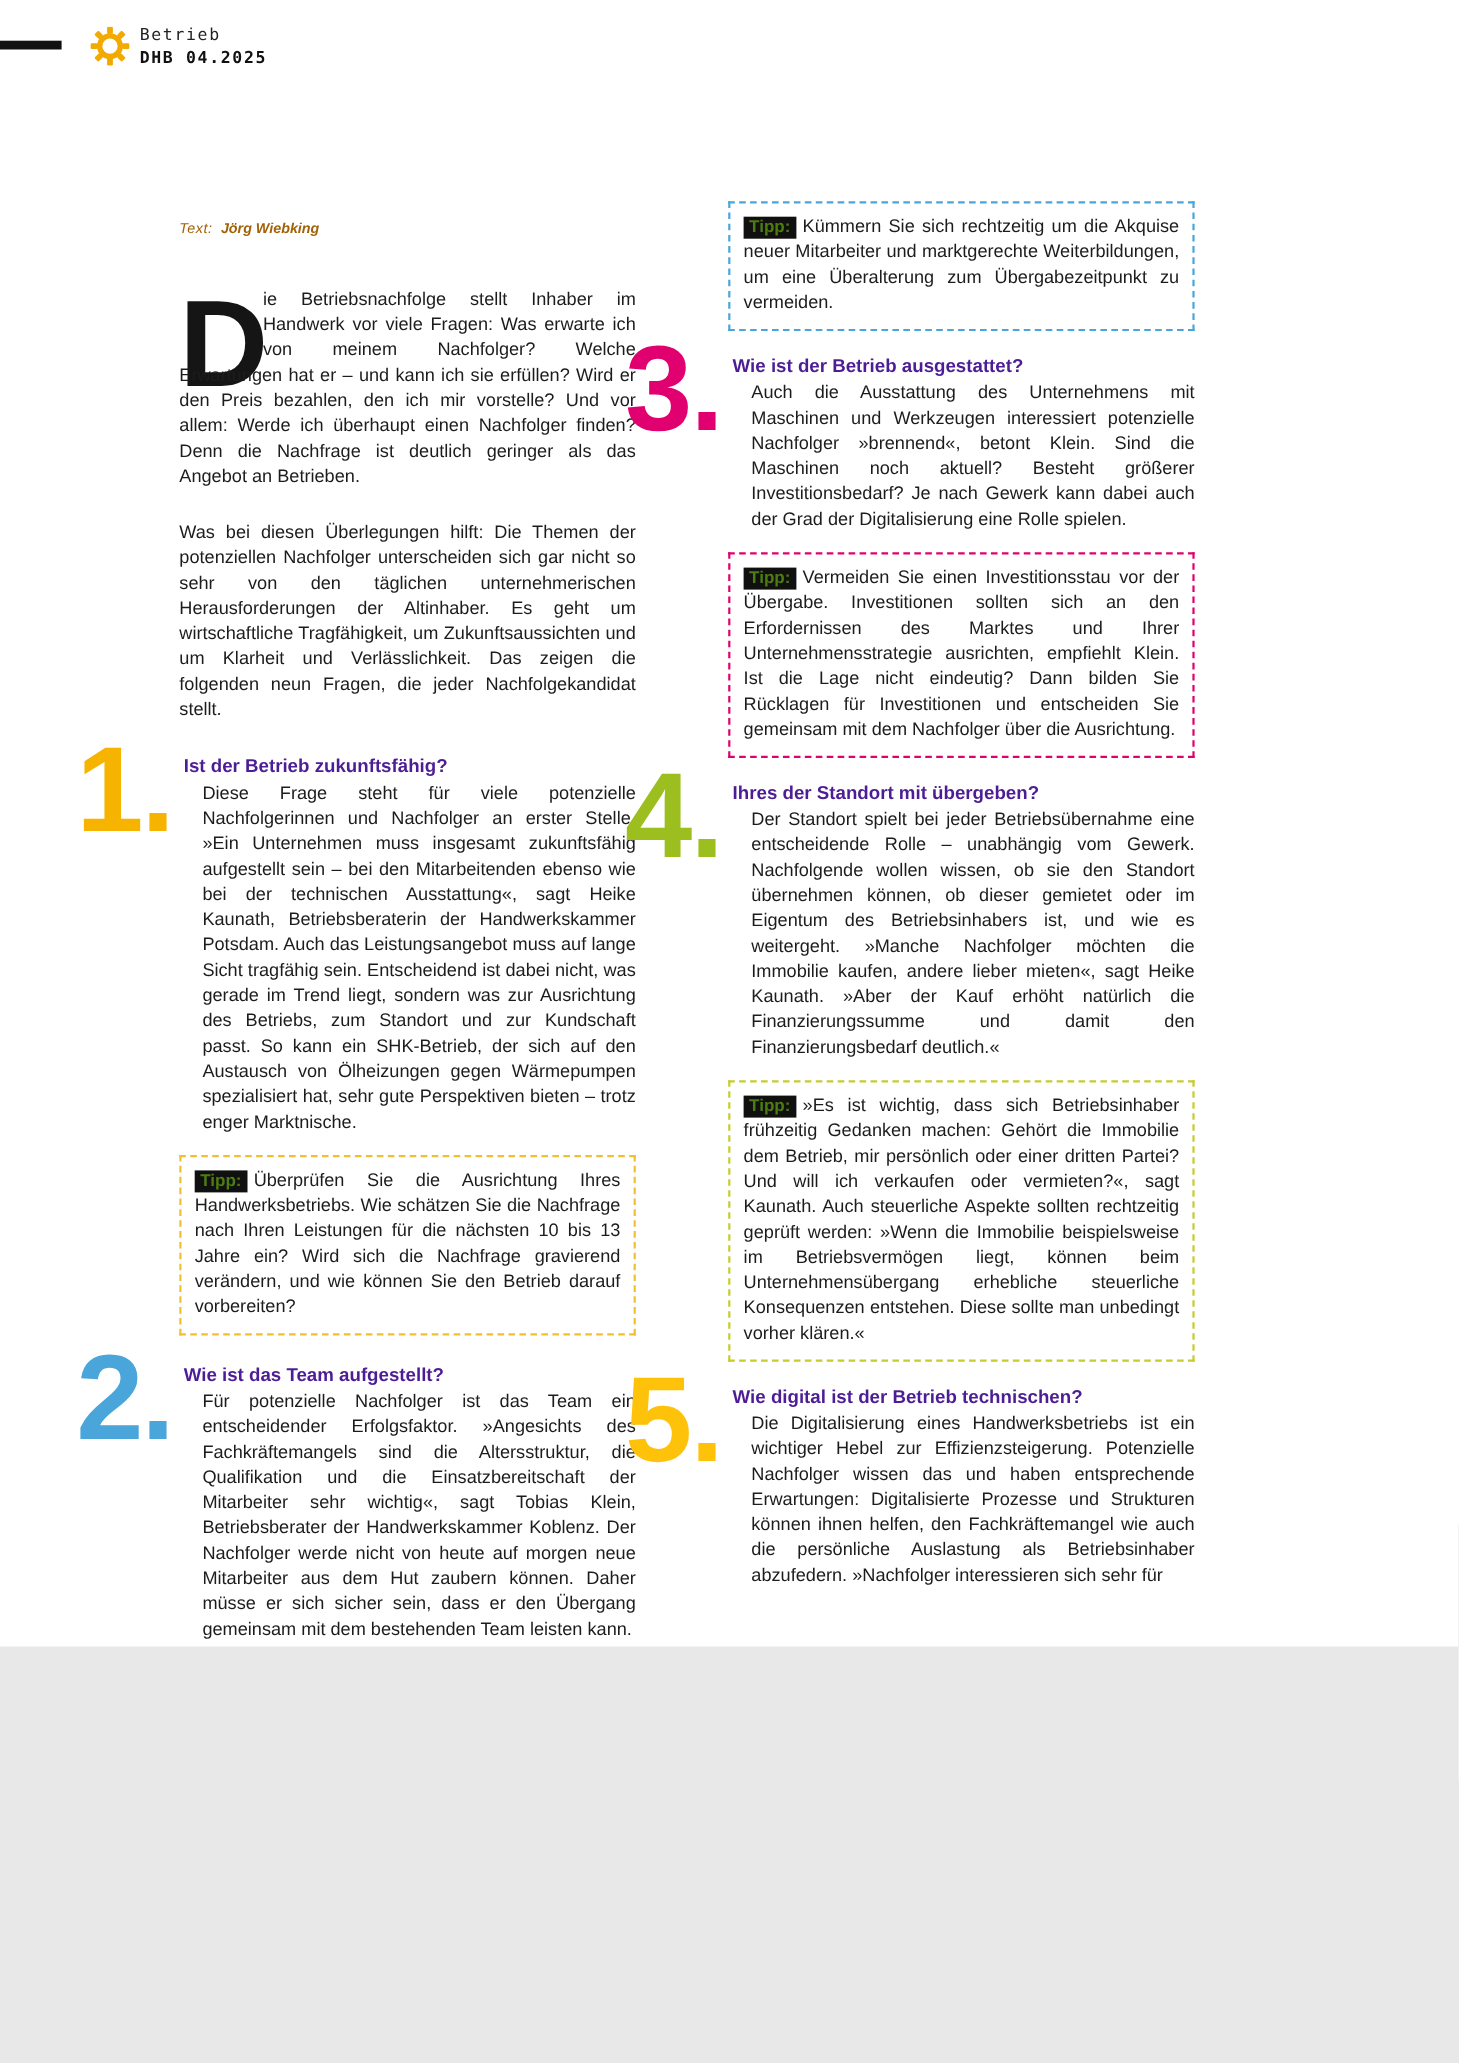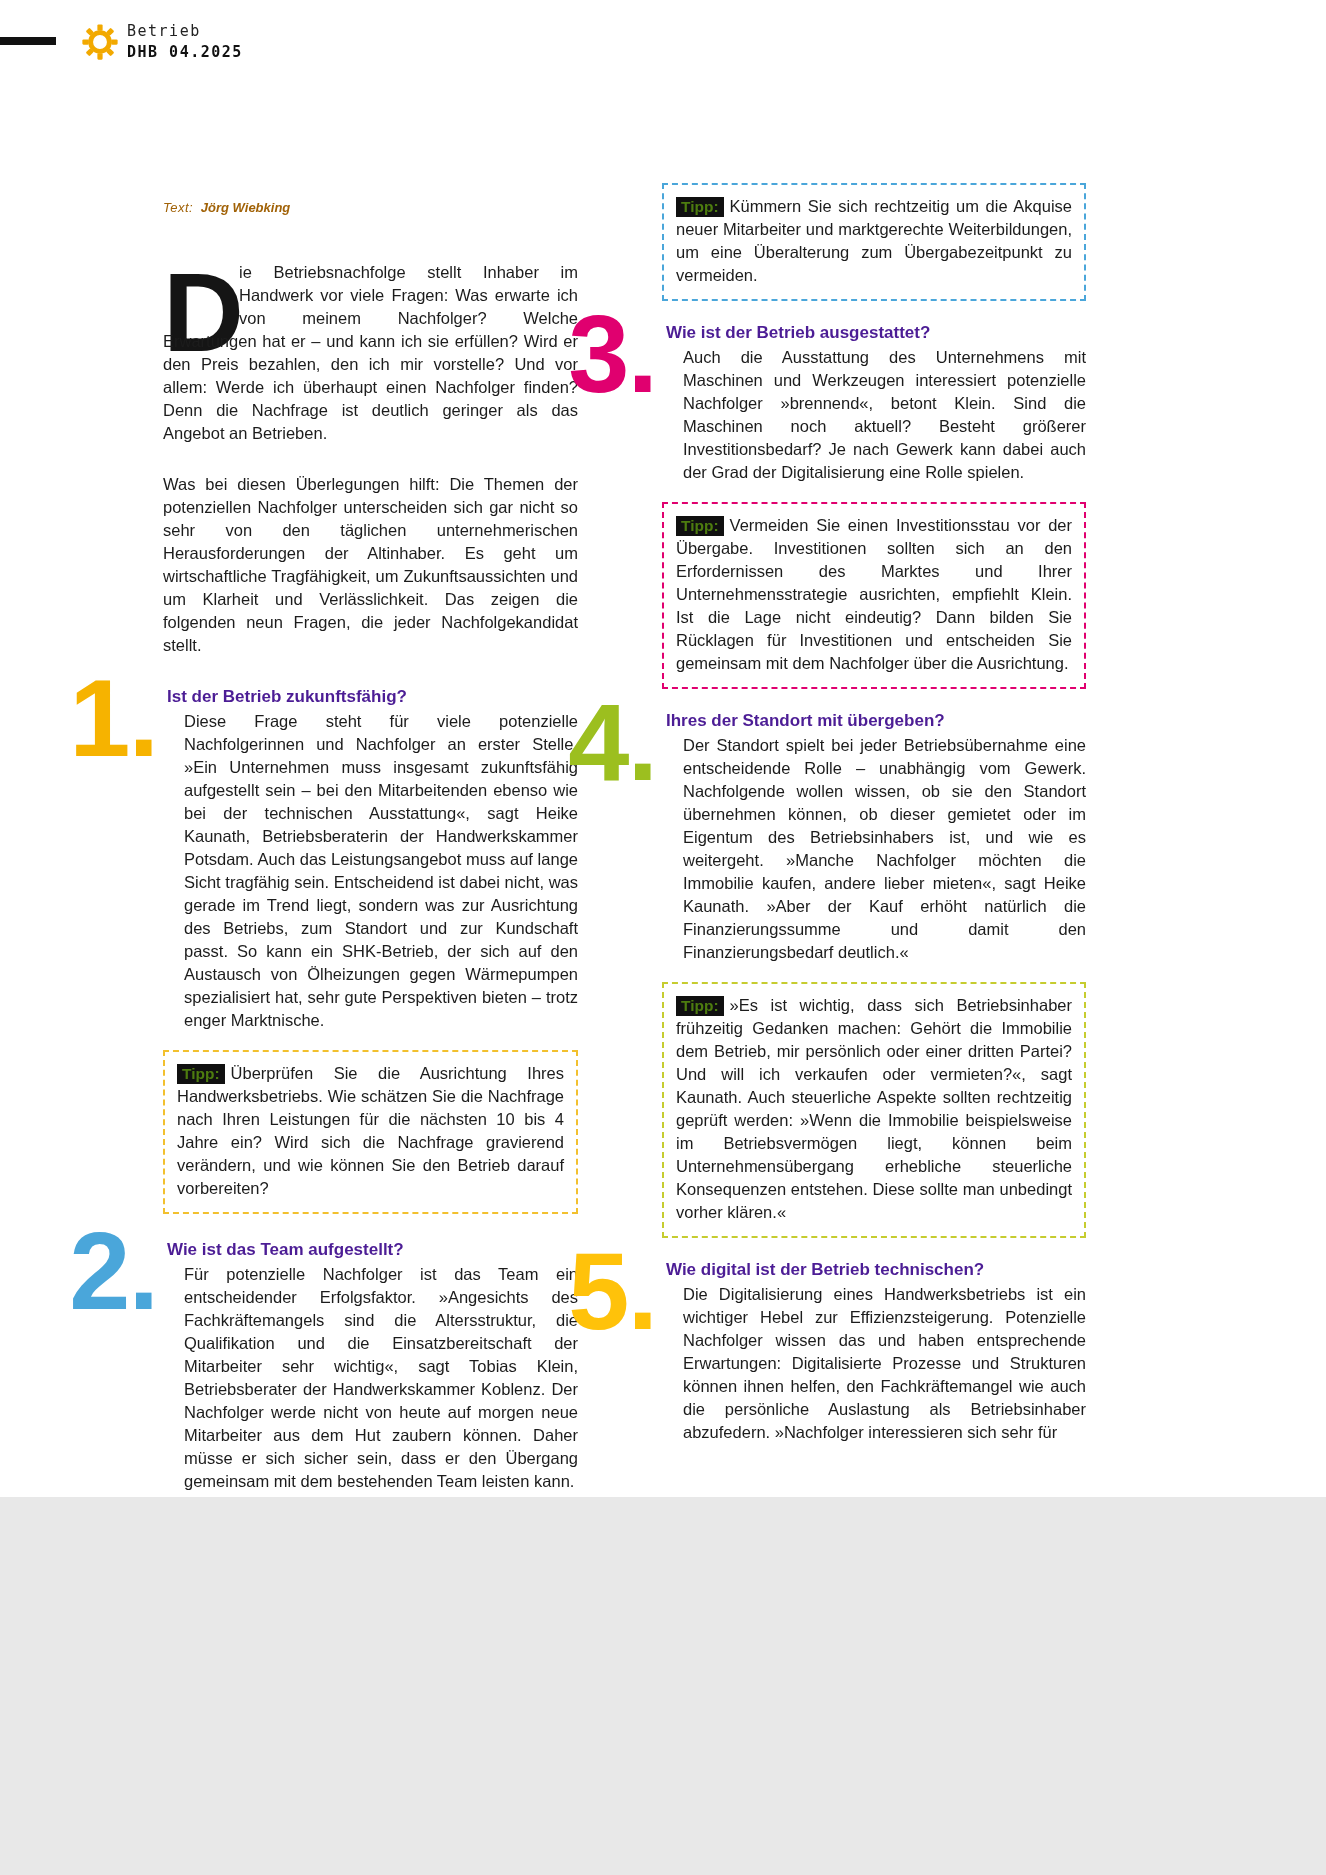--- a/index.html
+++ b/index.html
@@ -151,21 +151,21 @@
 
     <p class="body para2">Was bei diesen Überlegungen hilft: Die Themen der potenziellen Nachfolger unterscheiden sich gar nicht so sehr von den täglichen unternehmerischen Herausforderungen der Altinhaber. Es geht um wirtschaftliche Tragfähigkeit, um Zukunftsaussichten und um Klarheit und Verlässlichkeit. Das zeigen die folgenden neun Fragen, die jeder Nachfolgekandidat stellt.</p>
 
     <section class="q-section sec1">
       <div class="q-number" style="color: rgb(246, 179, 0);">1.</div>
       <h3 class="q-heading">Ist der Betrieb zukunftsfähig?</h3>
       <p class="body q-body">Diese Frage steht für viele potenzielle Nachfolgerinnen und Nachfolger an erster Stelle. »Ein Unternehmen muss insgesamt zukunftsfähig aufgestellt sein – bei den Mitarbeitenden ebenso wie bei der technischen Ausstattung«, sagt Heike Kaunath, Betriebsberaterin der Handwerkskammer Potsdam. Auch das Leistungsangebot muss auf lange Sicht tragfähig sein. Entscheidend ist dabei nicht, was gerade im Trend liegt, sondern was zur Ausrichtung des Betriebs, zum Standort und zur Kundschaft passt. So kann ein SHK-Betrieb, der sich auf den Austausch von Ölheizungen gegen Wärmepumpen spezialisiert hat, sehr gute Perspektiven bieten – trotz enger Marktnische.</p>
     </section>
 
     <div class="tip-box" style="border-color: rgb(242, 192, 46);">
-      <span class="tip-label">Tipp:</span><span class="tip-text">Überprüfen Sie die Ausrichtung Ihres Handwerksbetriebs. Wie schätzen Sie die Nachfrage nach Ihren Leistungen für die nächsten 10 bis 4 Jahre ein? Wird sich die Nachfrage gravierend verändern, und wie können Sie den Betrieb darauf vorbereiten?</span>
+      <span class="tip-label">Tipp:</span><span class="tip-text">Überprüfen Sie die Ausrichtung Ihres Handwerksbetriebs. Wie schätzen Sie die Nachfrage nach Ihren Leistungen für die nächsten 10 bis 13 Jahre ein? Wird sich die Nachfrage gravierend verändern, und wie können Sie den Betrieb darauf vorbereiten?</span>
     </div>
 
     <section class="q-section sec2">
       <div class="q-number" style="color: rgb(74, 166, 218);">2.</div>
       <h3 class="q-heading">Wie ist das Team aufgestellt?</h3>
       <p class="body q-body">Für potenzielle Nachfolger ist das Team ein entscheidender Erfolgsfaktor. »Angesichts des Fachkräftemangels sind die Altersstruktur, die Qualifikation und die Einsatzbereitschaft der Mitarbeiter sehr wichtig«, sagt Tobias Klein, Betriebsberater der Handwerkskammer Koblenz. Der Nachfolger werde nicht von heute auf morgen neue Mitarbeiter aus dem Hut zaubern können. Daher müsse er sich sicher sein, dass er den Übergang gemeinsam mit dem bestehenden Team leisten kann.</p>
     </section>
 
   </div>
 

